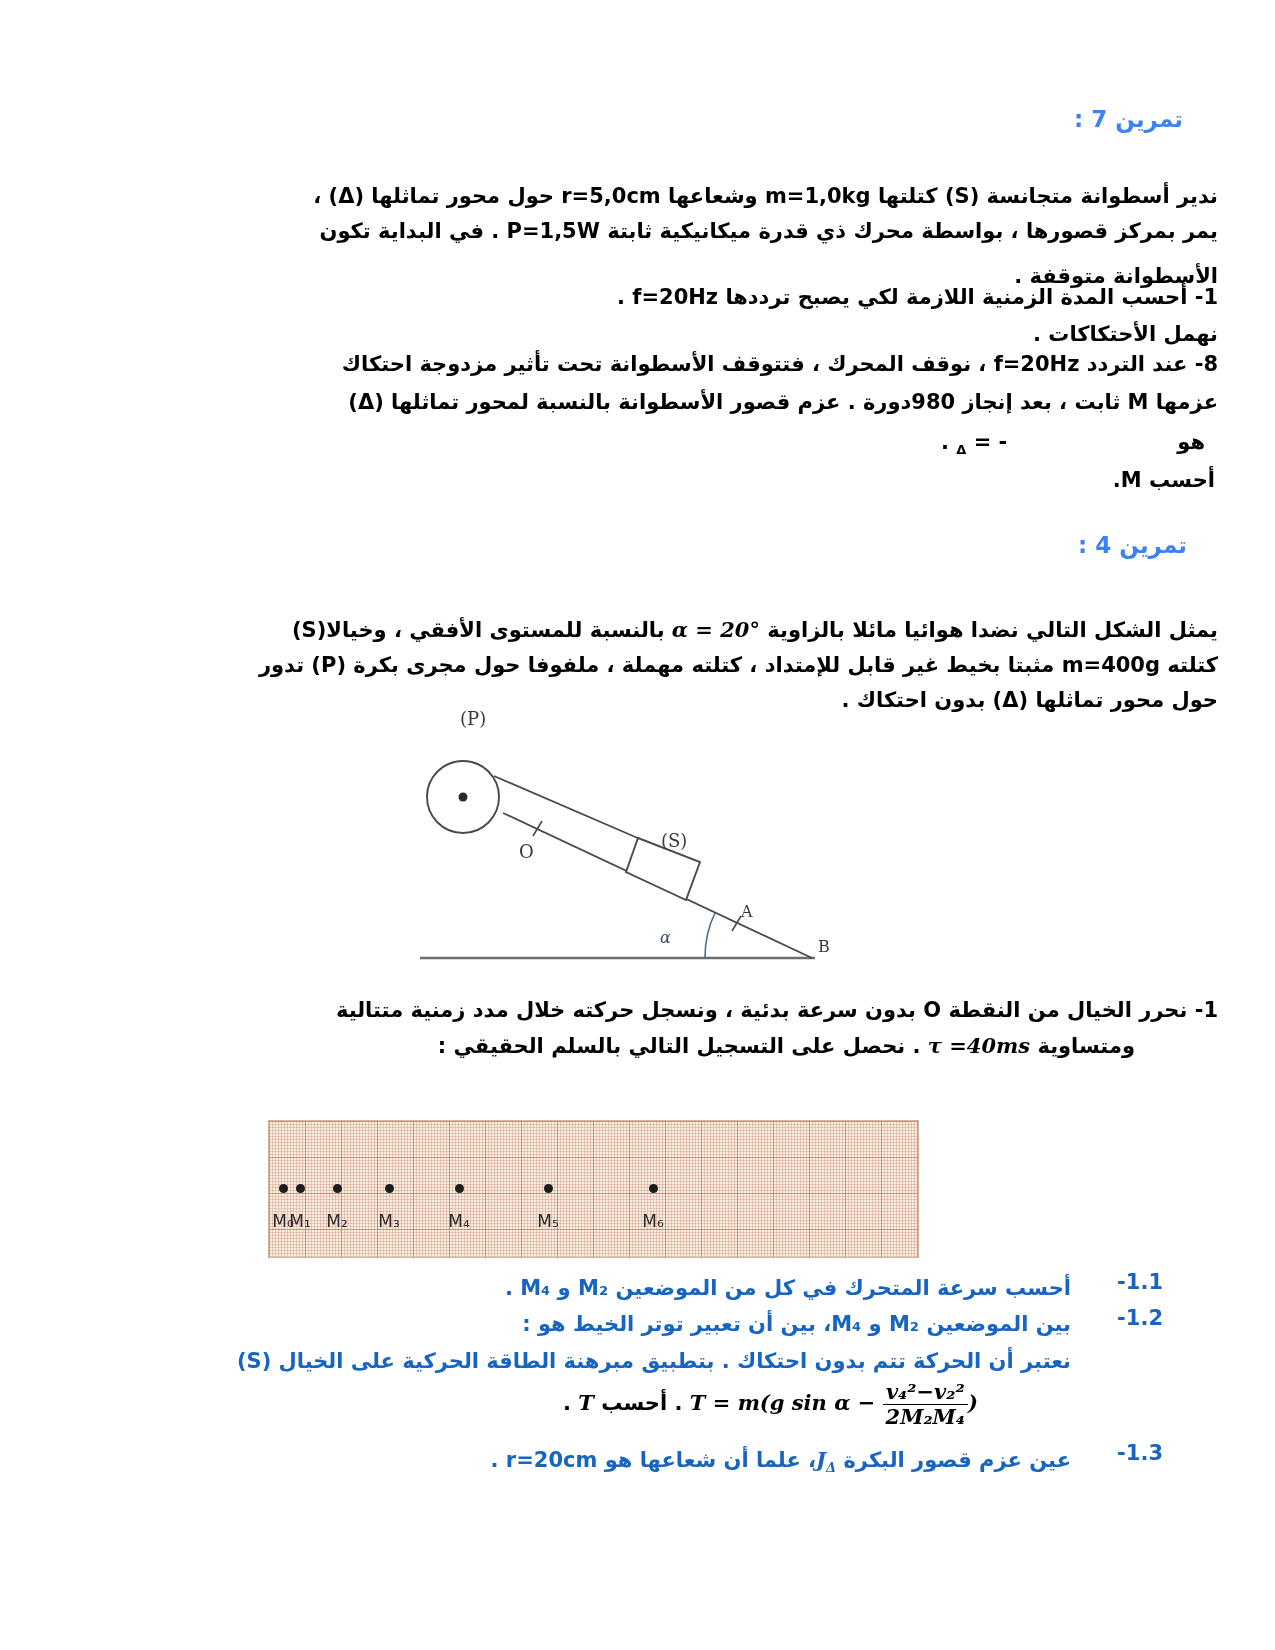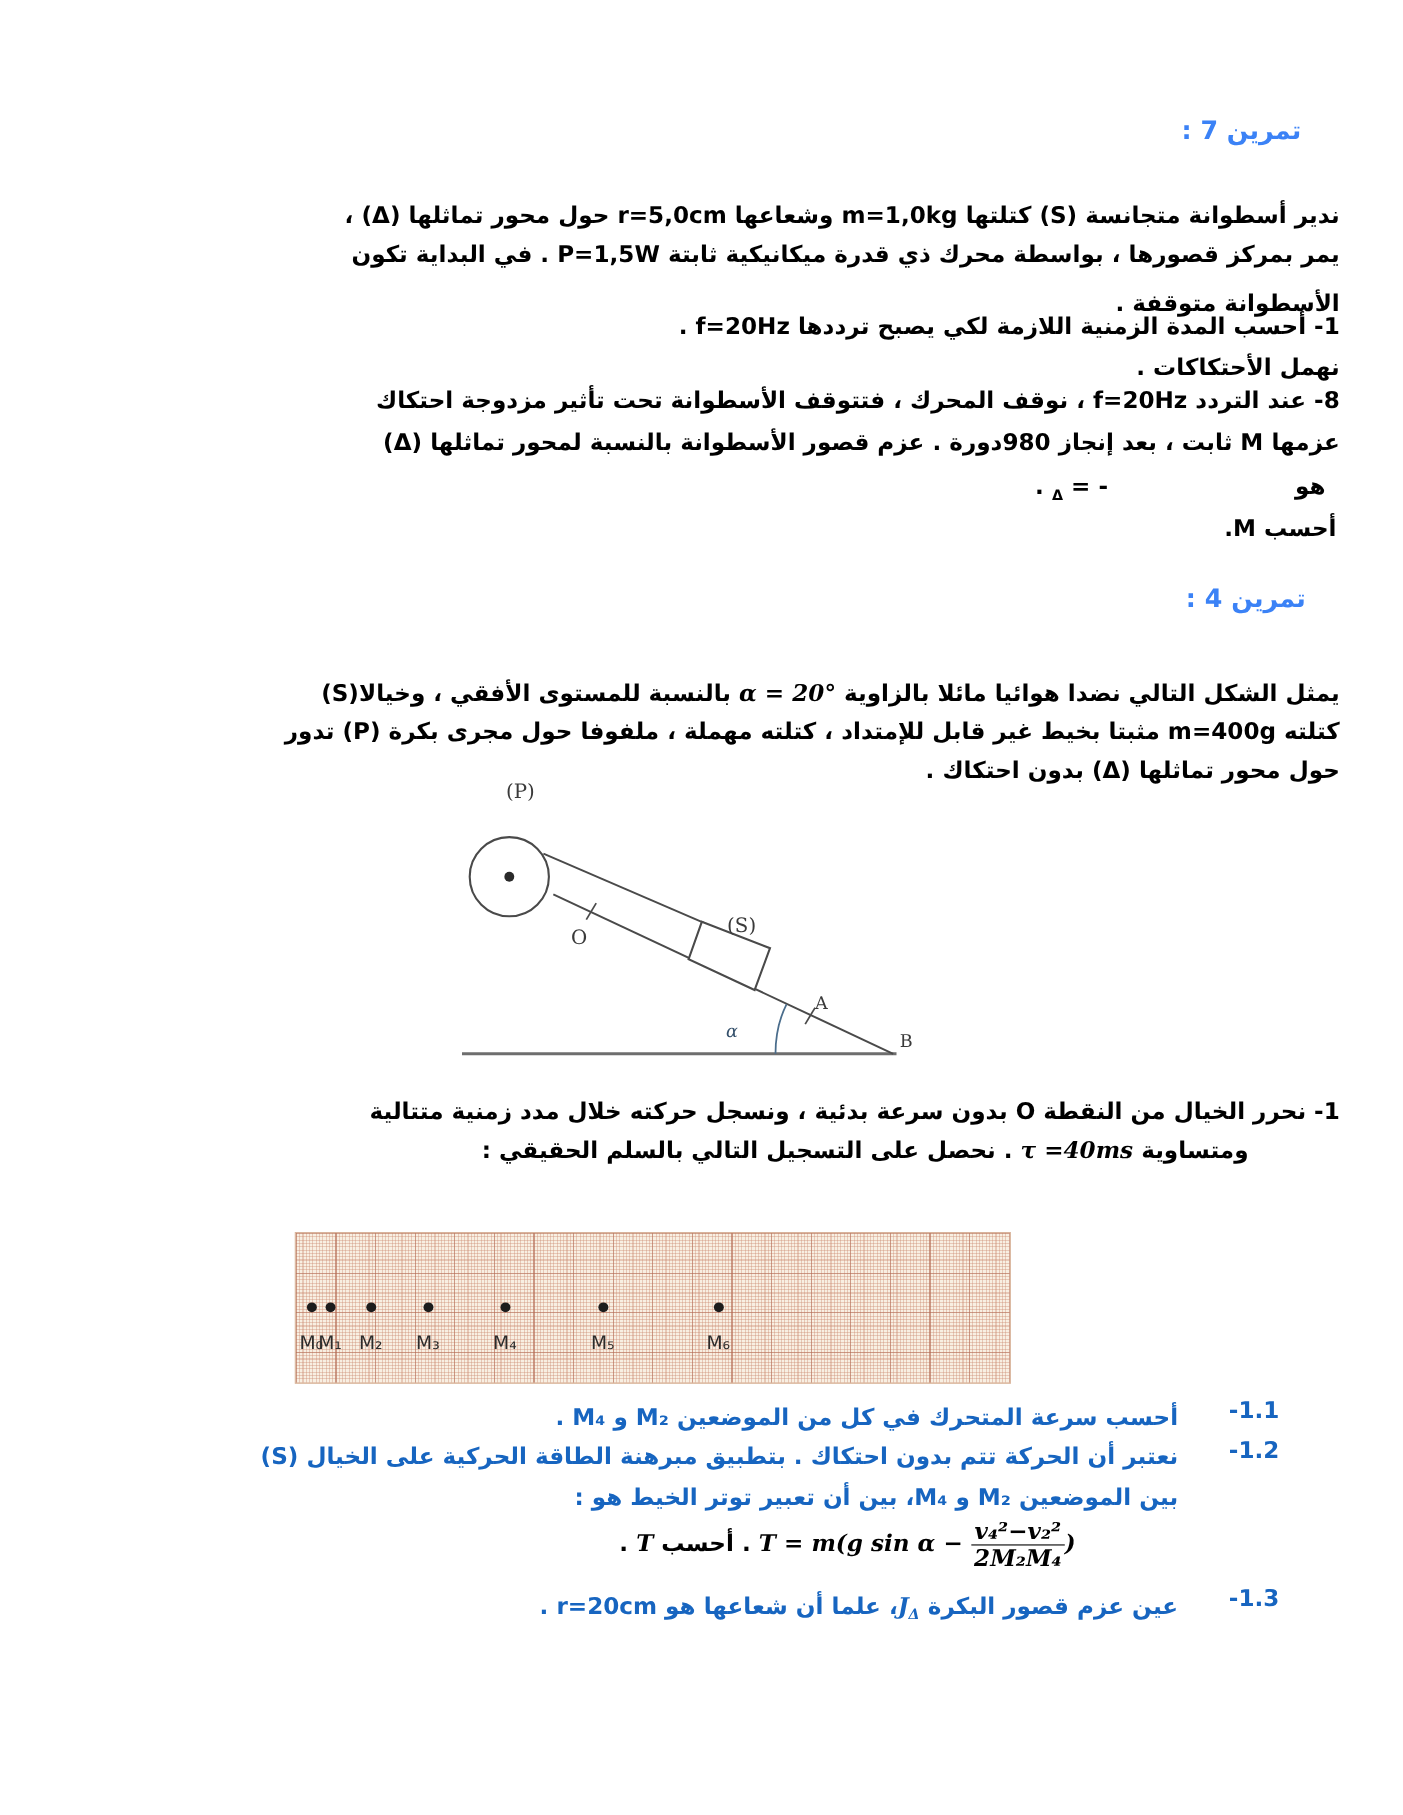--- a/index.html
+++ b/index.html
@@ -102,22 +102,22 @@
   </div>
 
   <div class="qrow" style="top:1270px;">
     <span class="qnum">1.1-</span>
     <span class="qtext"><span class="ln">أحسب سرعة المتحرك في كل من الموضعين M₂ و M₄ .</span></span>
   </div>
 
   <div class="qrow" style="top:1306px;">
     <span class="qnum">1.2-</span>
     <span class="qtext">
+      <div class="ln">بين الموضعين M₂ و M₄، بين أن تعبير توتر الخيط هو :</div>
       <div class="ln">نعتبر أن الحركة تتم بدون احتكاك . بتطبيق مبرهنة الطاقة الحركية على الخيال (S)</div>
-      <div class="ln">بين الموضعين M₂ و M₄، بين أن تعبير توتر الخيط هو :</div>
     </span>
   </div>
 
   <div class="t" style="top:1380px;right:297px;"><span class="math" dir="ltr" style="font-size:21px;"><span>T = m(g sin α − </span><span class="frac"><span class="num">v₄²−v₂²</span><span class="den">2M₂M₄</span></span><span>)</span></span><span> . </span><span>أحسب </span><span class="math" dir="ltr">T</span><span> .</span></div>
 
   <div class="qrow" style="top:1441px;">
     <span class="qnum">1.3-</span>
     <span class="qtext"><span class="ln"><span>عين عزم قصور البكرة </span><span class="math" dir="ltr"><span>J</span><span class="mathsub">Δ</span></span><span>، علما أن شعاعها هو </span><span dir="ltr">r=20cm</span><span> .</span></span></span>
   </div>
 

